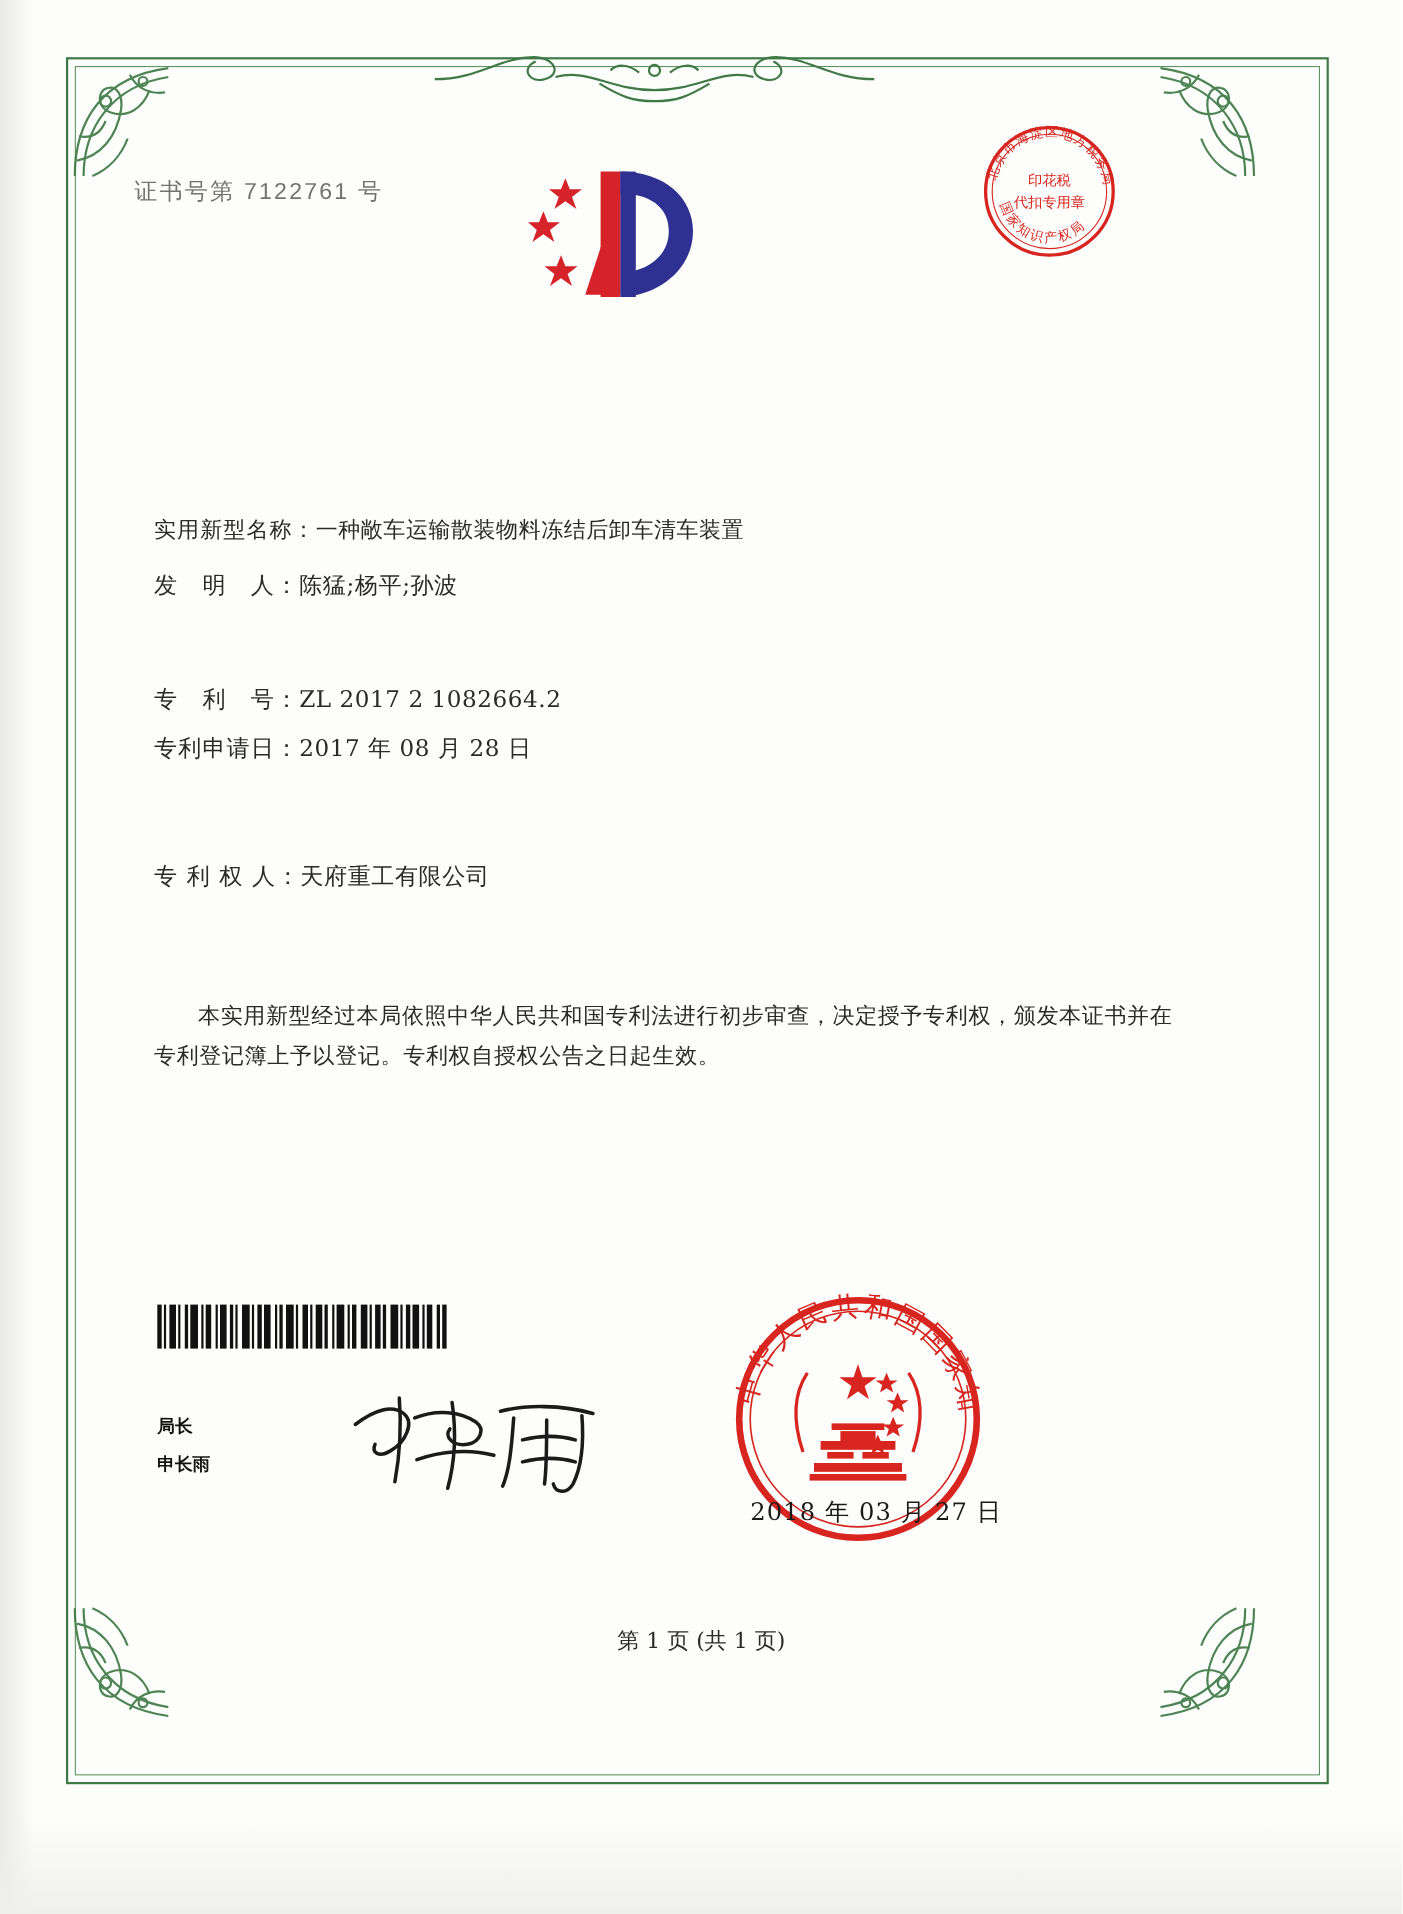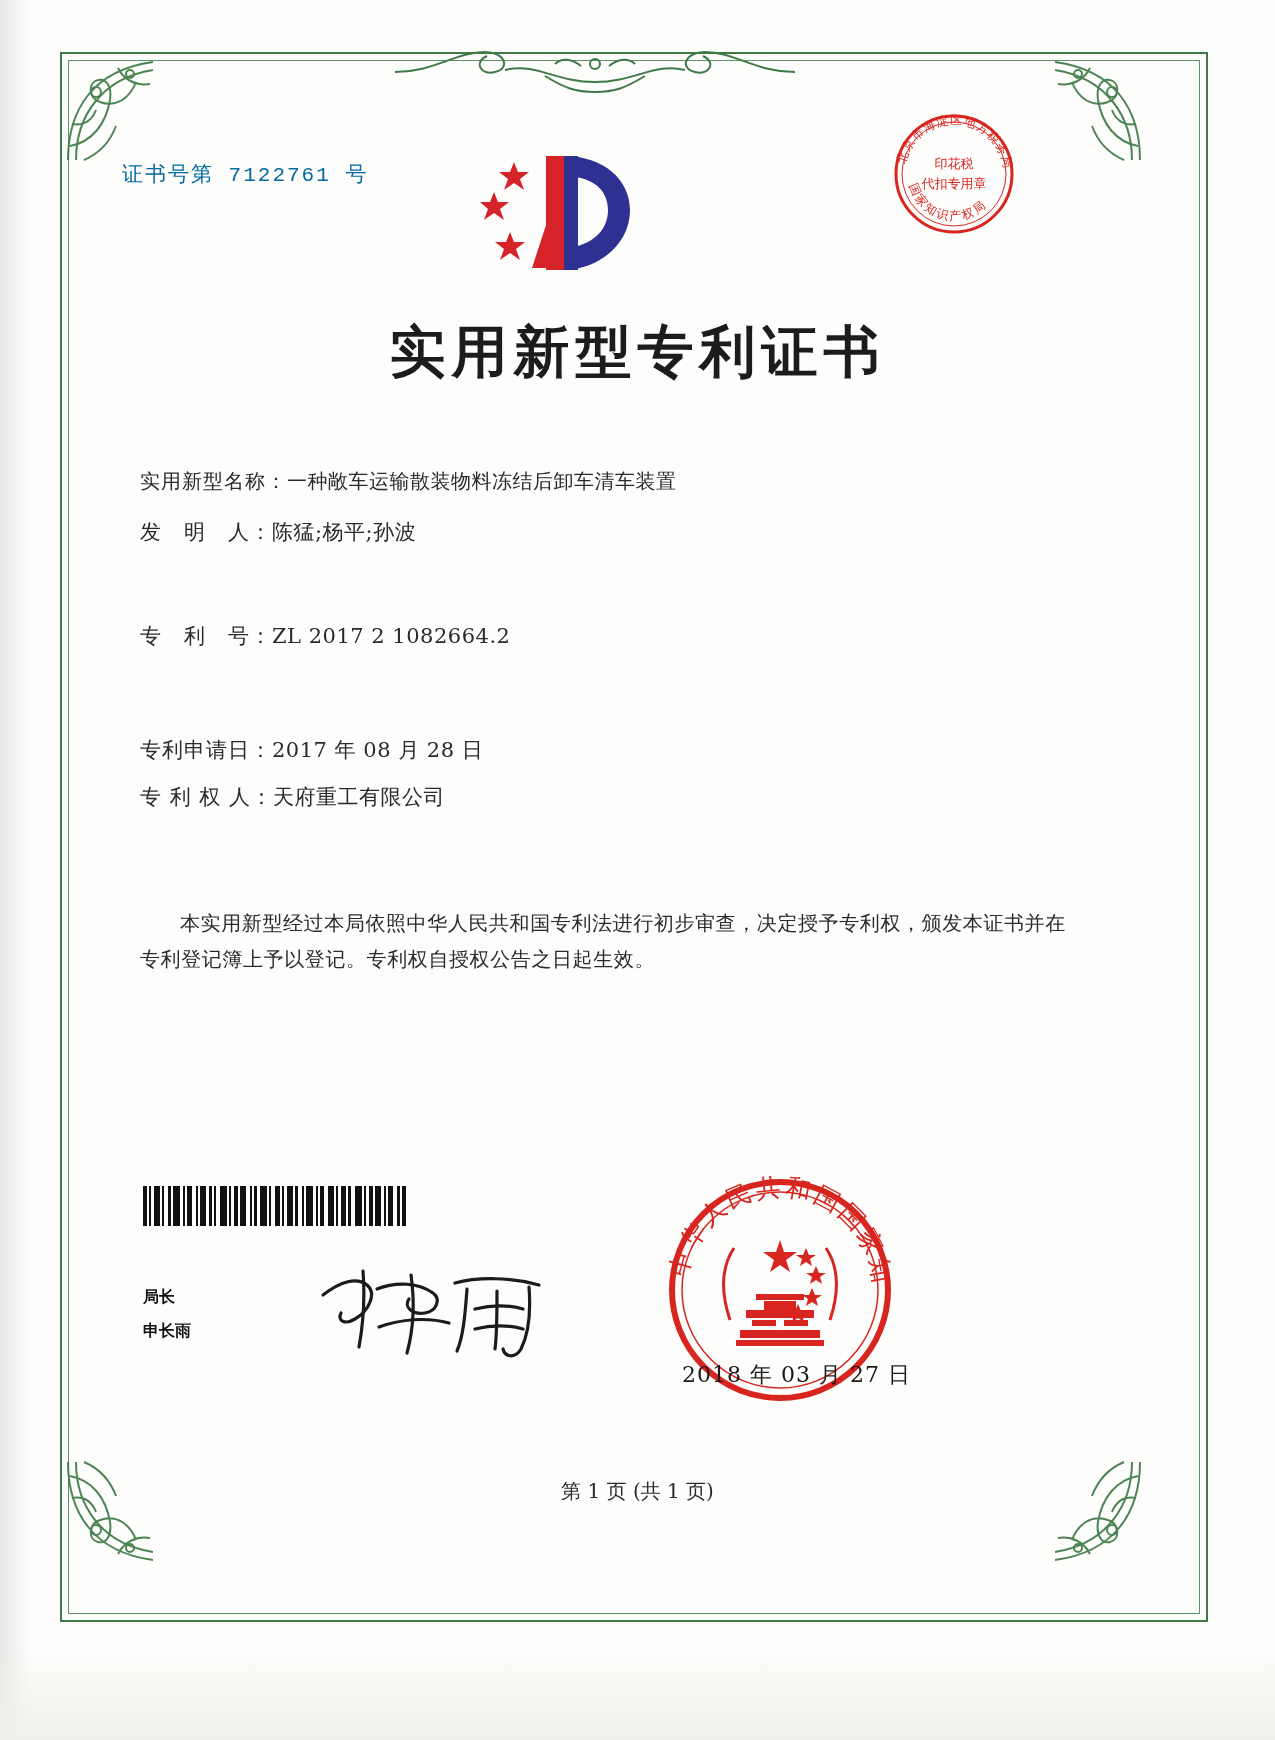--- a/index.html
+++ b/index.html
@@ -59,22 +59,22 @@
   }
   .top-flourish svg { width: 100%; height: 100%; display: block; }
 
   
   .cert-no {
     position: absolute;
     left: 122px;
     top: 160px;
     font-size: 21px;
     letter-spacing: 2px;
-    color: #0369a1;
-    font-family: Liberation Mono, monospace;
+    color: #737373;
+    font-family: Liberation Sans, sans-serif;
     white-space: nowrap;
   }
 
   .logo {
     position: absolute;
     left: 480px;
     top: 140px;
     width: 160px;
     height: 150px;
   }
@@ -121,21 +121,21 @@
     color: #2a2a2a;
     white-space: nowrap;
     font-family: "DejaVu Serif", serif;
   }
   .field .lbl { letter-spacing: 1px; }
   .field .val { letter-spacing: 0.5px; }
 
   .f-name   { top: 468px; font-size: 20px; }
   .f-inv    { top: 518px; }
   .f-patno  { top: 622px; }
-  .f-appdt  { top: 736px; }
+  .f-appdt  { top: 666px; }
   .f-owner  { top: 783px; }
   .f-pubdt  { top: 861px; }
 
   .spaced-2 { letter-spacing: 0.5px; }
 
   
   .body-text {
     position: absolute;
     left: 140px;
     top: 905px;
@@ -335,21 +335,20 @@
         <textPath href="#taxtop" startOffset="6%">北京市海淀区地方税务局</textPath>
       </text>
       <text font-size="12" fill="#d8251f" font-family="'DejaVu Serif',serif" letter-spacing="2">
         <textPath href="#taxbot" startOffset="8%">国家知识产权局</textPath>
       </text>
       <text x="76" y="70" text-anchor="middle" font-size="13" fill="#d8251f" font-family="'DejaVu Serif',serif">印花税</text>
       <text x="76" y="90" text-anchor="middle" font-size="13" fill="#d8251f" font-family="'DejaVu Serif',serif">代扣专用章</text>
     </svg>
   </div>
 
-  <div class="title">实用新型专利证书</div>
 
   <div class="field f-name">
     <span class="lbl">实用新型名称：</span><span class="val">一种敞车运输散装物料冻结后卸车清车装置</span>
   </div>
 
   <div class="field f-inv">
     <span class="lbl">发　明　人：</span><span class="val">陈猛;杨平;孙波</span>
   </div>
 
   <div class="field f-patno">

